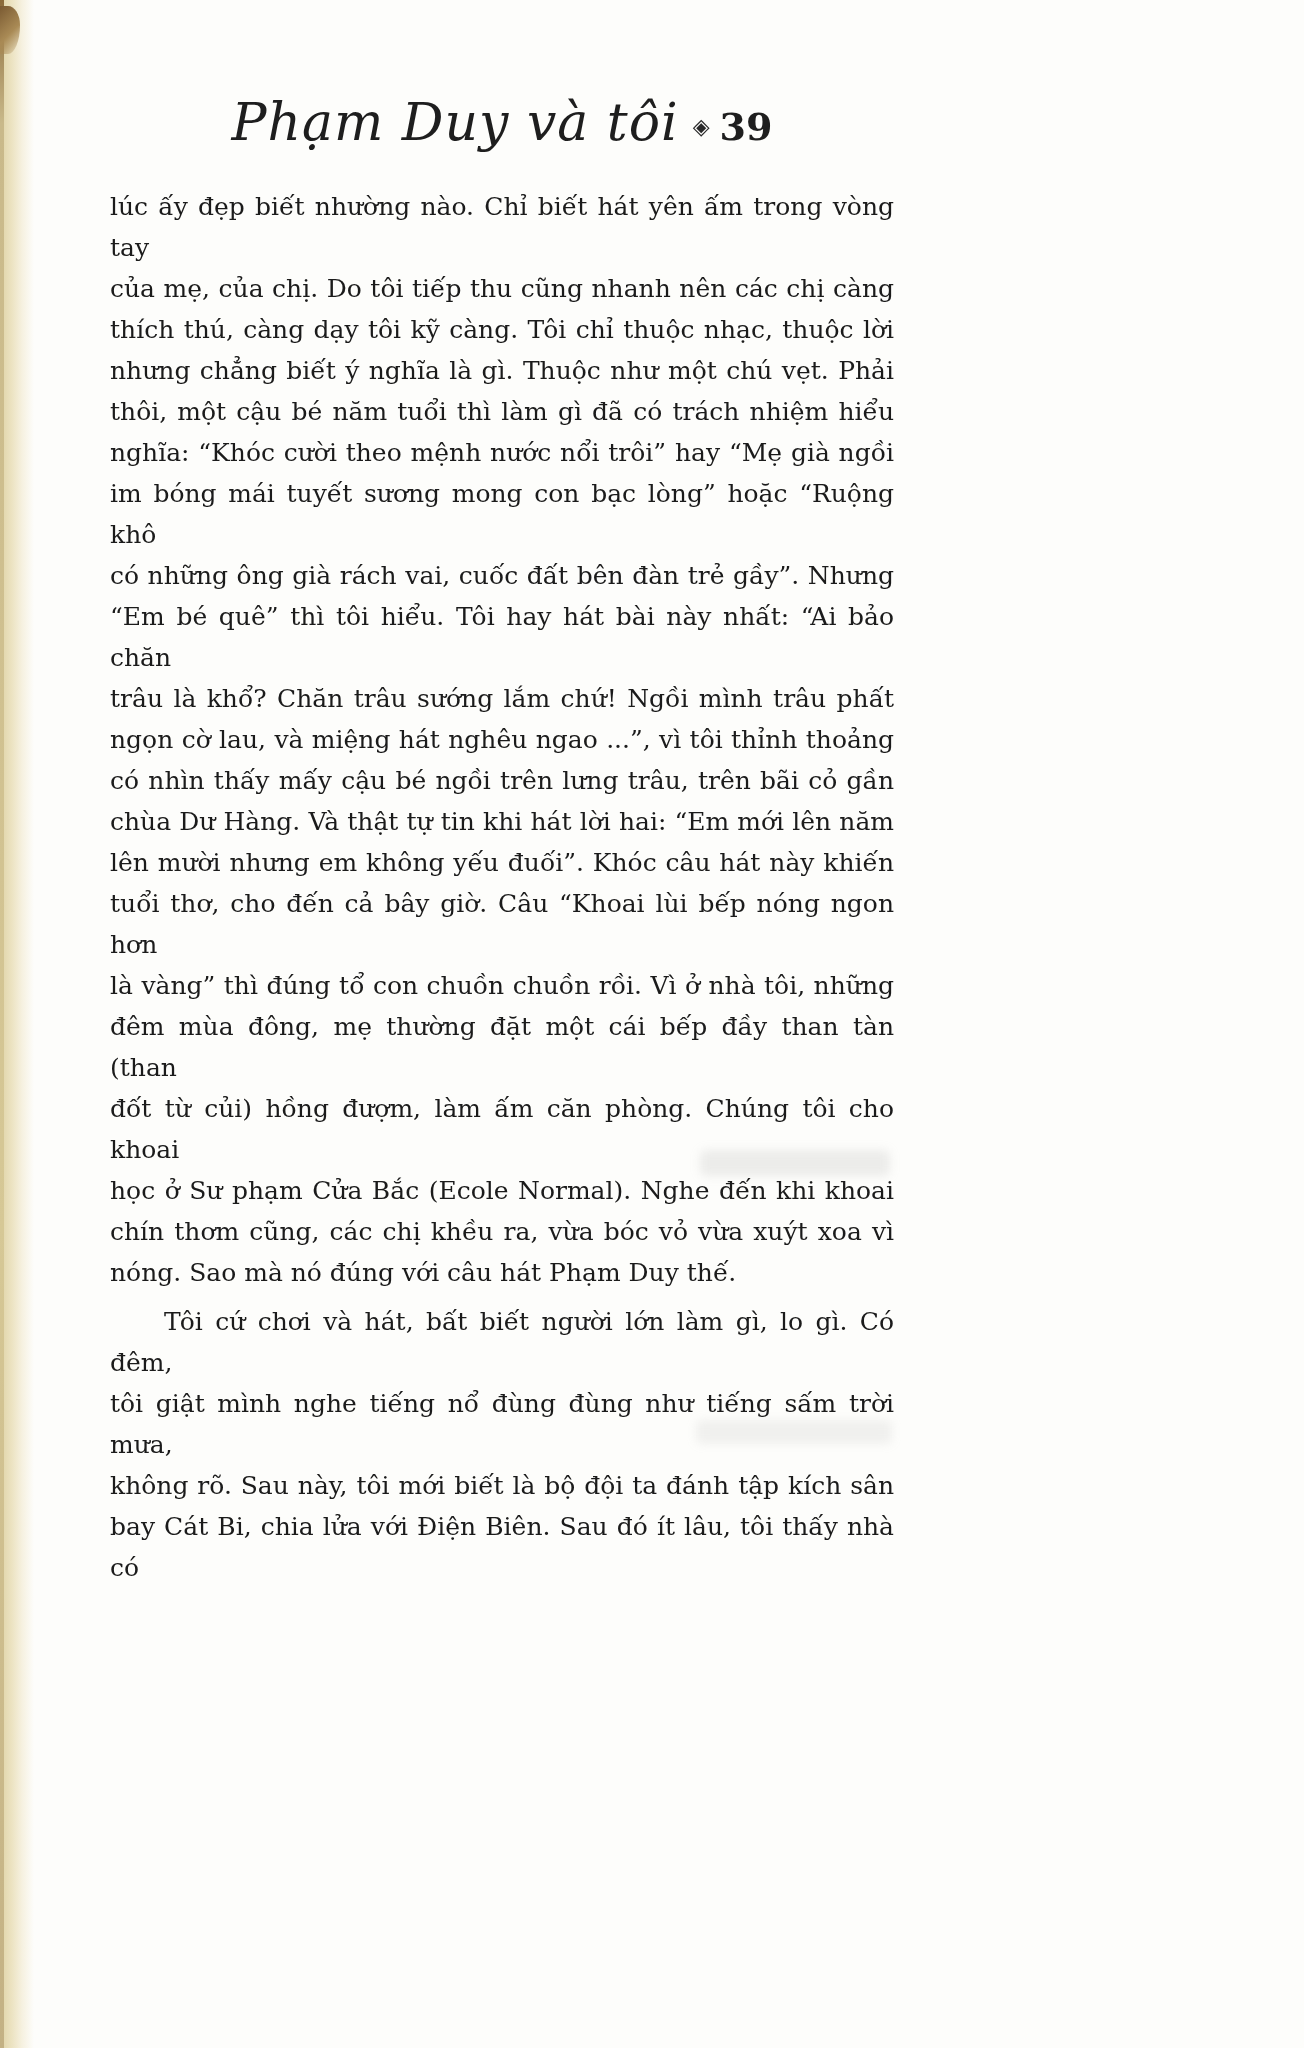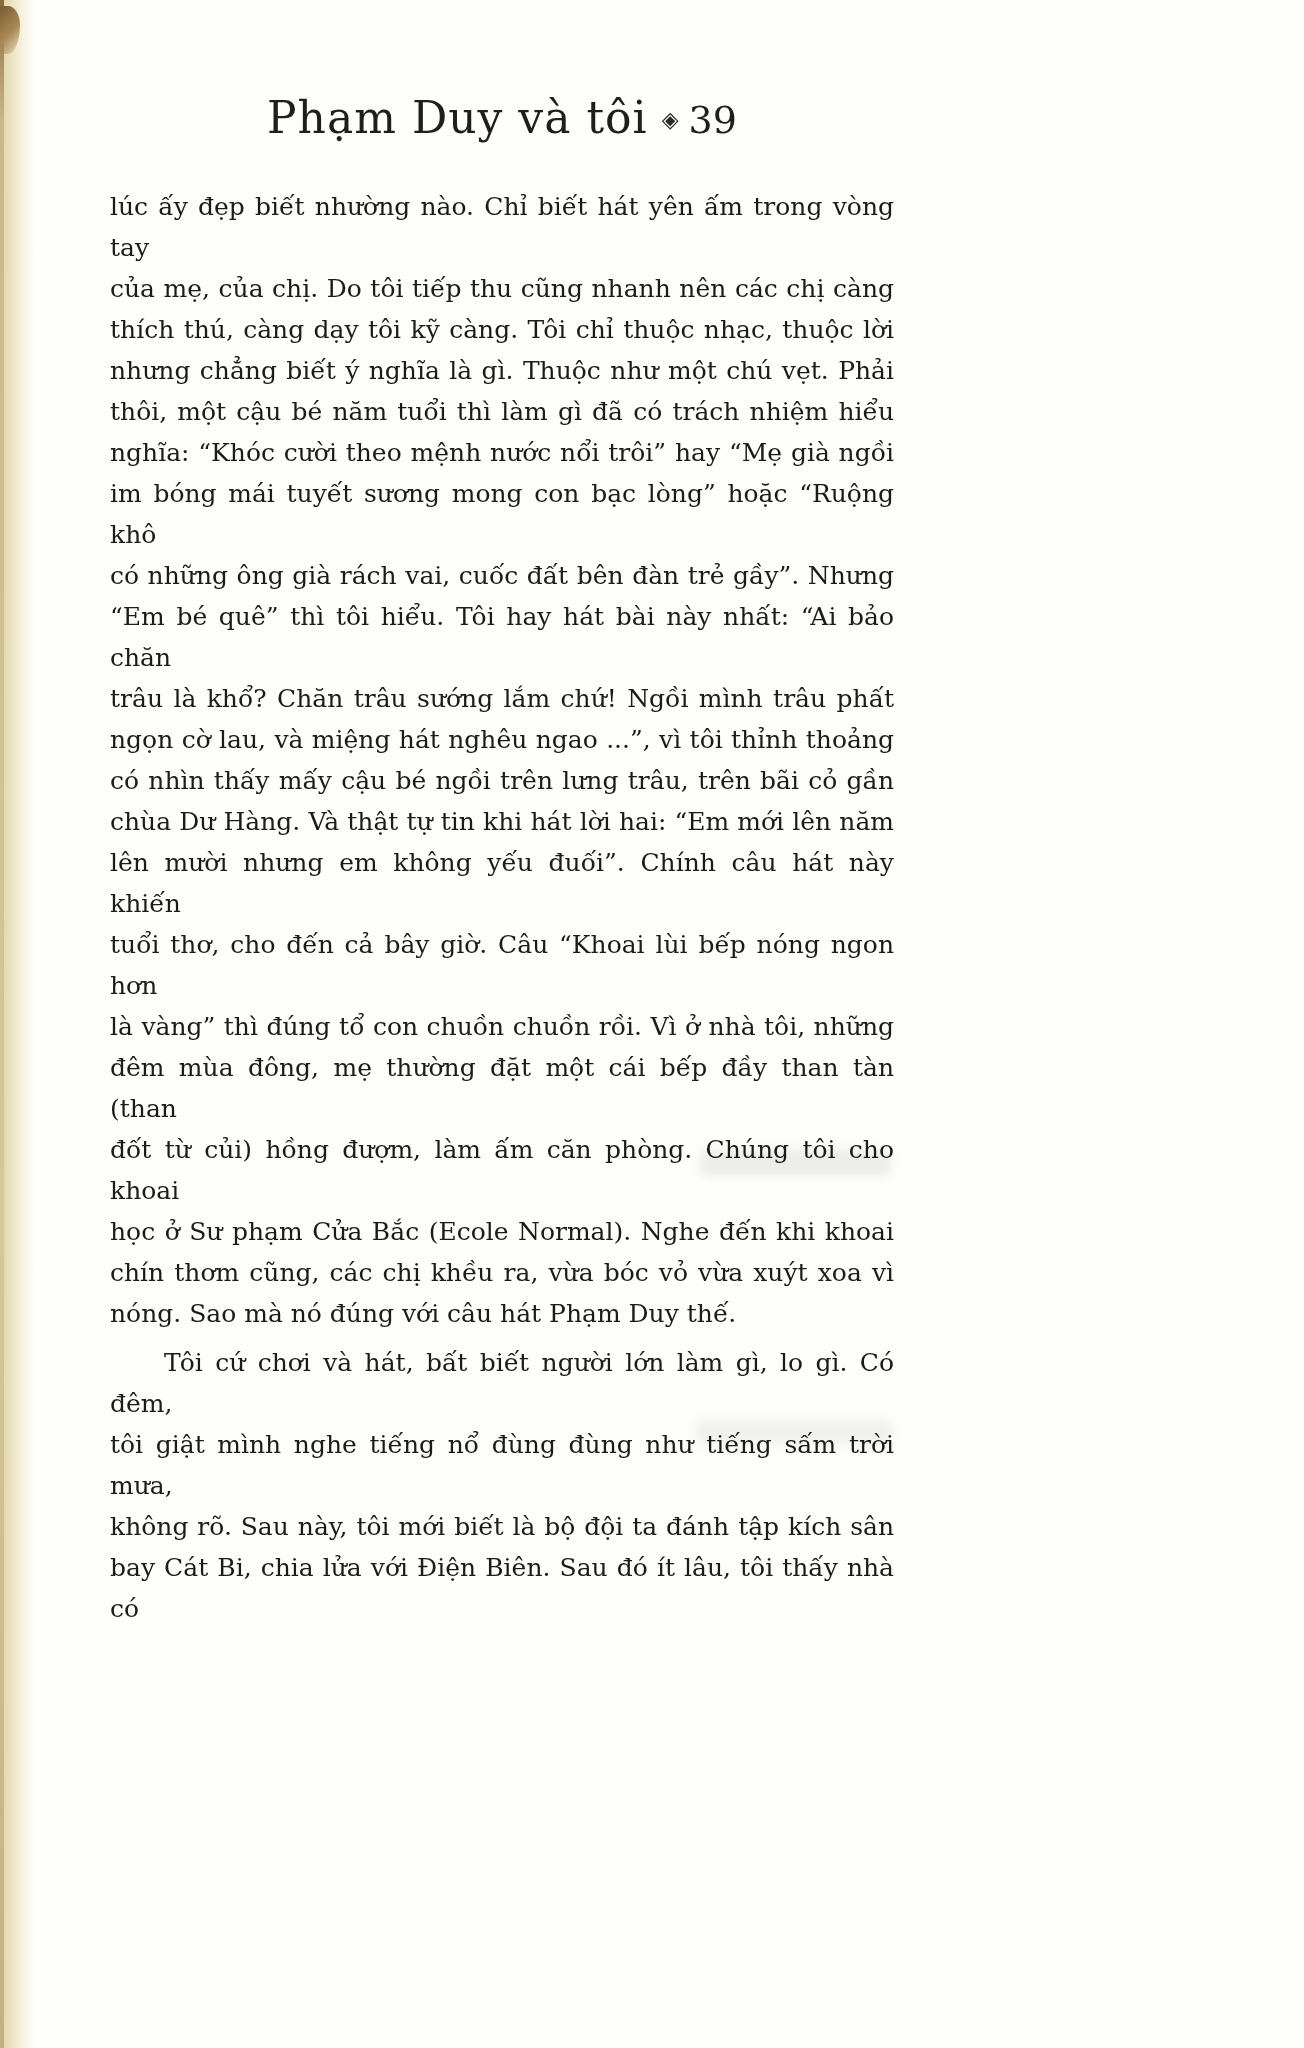--- a/index.html
+++ b/index.html
@@ -53,34 +53,36 @@
 
   .header {
     position: absolute;
     left: 102px;
     top: 92px;
     width: 800px;
     text-align: center;
     white-space: nowrap;
   }
   .header .title {
-    font-size: 44px;
+    font-style: italic;
+    font-size: 52px;
     letter-spacing: 1px;
     color: #1e1e1e;
   }
   .header .sep {
     font-family: "DejaVu Sans", sans-serif;
     font-size: 22px;
     color: #2a2a2a;
     margin: 0 10px 0 14px;
     vertical-align: 6px;
   }
   .header .pagenum {
     font-size: 38px;
     color: #1e1e1e;
+    font-weight: bold;
   }
 
   .page-body {
     position: absolute;
     left: 102px;
     top: 178px;
     width: 800px;
     font-size: 25px;
     line-height: 41px;
   }
@@ -116,21 +118,21 @@
         <div class="line">nhưng chẳng biết ý nghĩa là gì. Thuộc như một chú vẹt. Phải</div>
         <div class="line">thôi, một cậu bé năm tuổi thì làm gì đã có trách nhiệm hiểu</div>
         <div class="line">nghĩa: “Khóc cười theo mệnh nước nổi trôi” hay “Mẹ già ngồi</div>
         <div class="line">im bóng mái tuyết sương mong con bạc lòng” hoặc “Ruộng khô</div>
         <div class="line">có những ông già rách vai, cuốc đất bên đàn trẻ gầy”. Nhưng</div>
         <div class="line">“Em bé quê” thì tôi hiểu. Tôi hay hát bài này nhất: “Ai bảo chăn</div>
         <div class="line">trâu là khổ? Chăn trâu sướng lắm chứ! Ngồi mình trâu phất</div>
         <div class="line">ngọn cờ lau, và miệng hát nghêu ngao ...”, vì tôi thỉnh thoảng</div>
         <div class="line">có nhìn thấy mấy cậu bé ngồi trên lưng trâu, trên bãi cỏ gần</div>
         <div class="line">chùa Dư Hàng. Và thật tự tin khi hát lời hai: “Em mới lên năm</div>
-        <div class="line">lên mười nhưng em không yếu đuối”. Chính câu hát này khiến</div>
+        <div class="line">lên mười nhưng em không yếu đuối”. Khóc câu hát này khiến</div>
         <div class="line">tuổi thơ, cho đến cả bây giờ. Câu “Khoai lùi bếp nóng ngon hơn</div>
         <div class="line">là vàng” thì đúng tổ con chuồn chuồn rồi. Vì ở nhà tôi, những</div>
         <div class="line">đêm mùa đông, mẹ thường đặt một cái bếp đầy than tàn (than</div>
         <div class="line">đốt từ củi) hồng đượm, làm ấm căn phòng. Chúng tôi cho khoai</div>
         <div class="line">học ở Sư phạm Cửa Bắc (Ecole Normal). Nghe đến khi khoai</div>
         <div class="line">chín thơm cũng, các chị khều ra, vừa bóc vỏ vừa xuýt xoa vì</div>
         <div class="line endline">nóng. Sao mà nó đúng với câu hát Phạm Duy thế.</div>
       </div>
       <div class="paragraph">
         <div class="line indent">Tôi cứ chơi và hát, bất biết người lớn làm gì, lo gì. Có đêm,</div>

